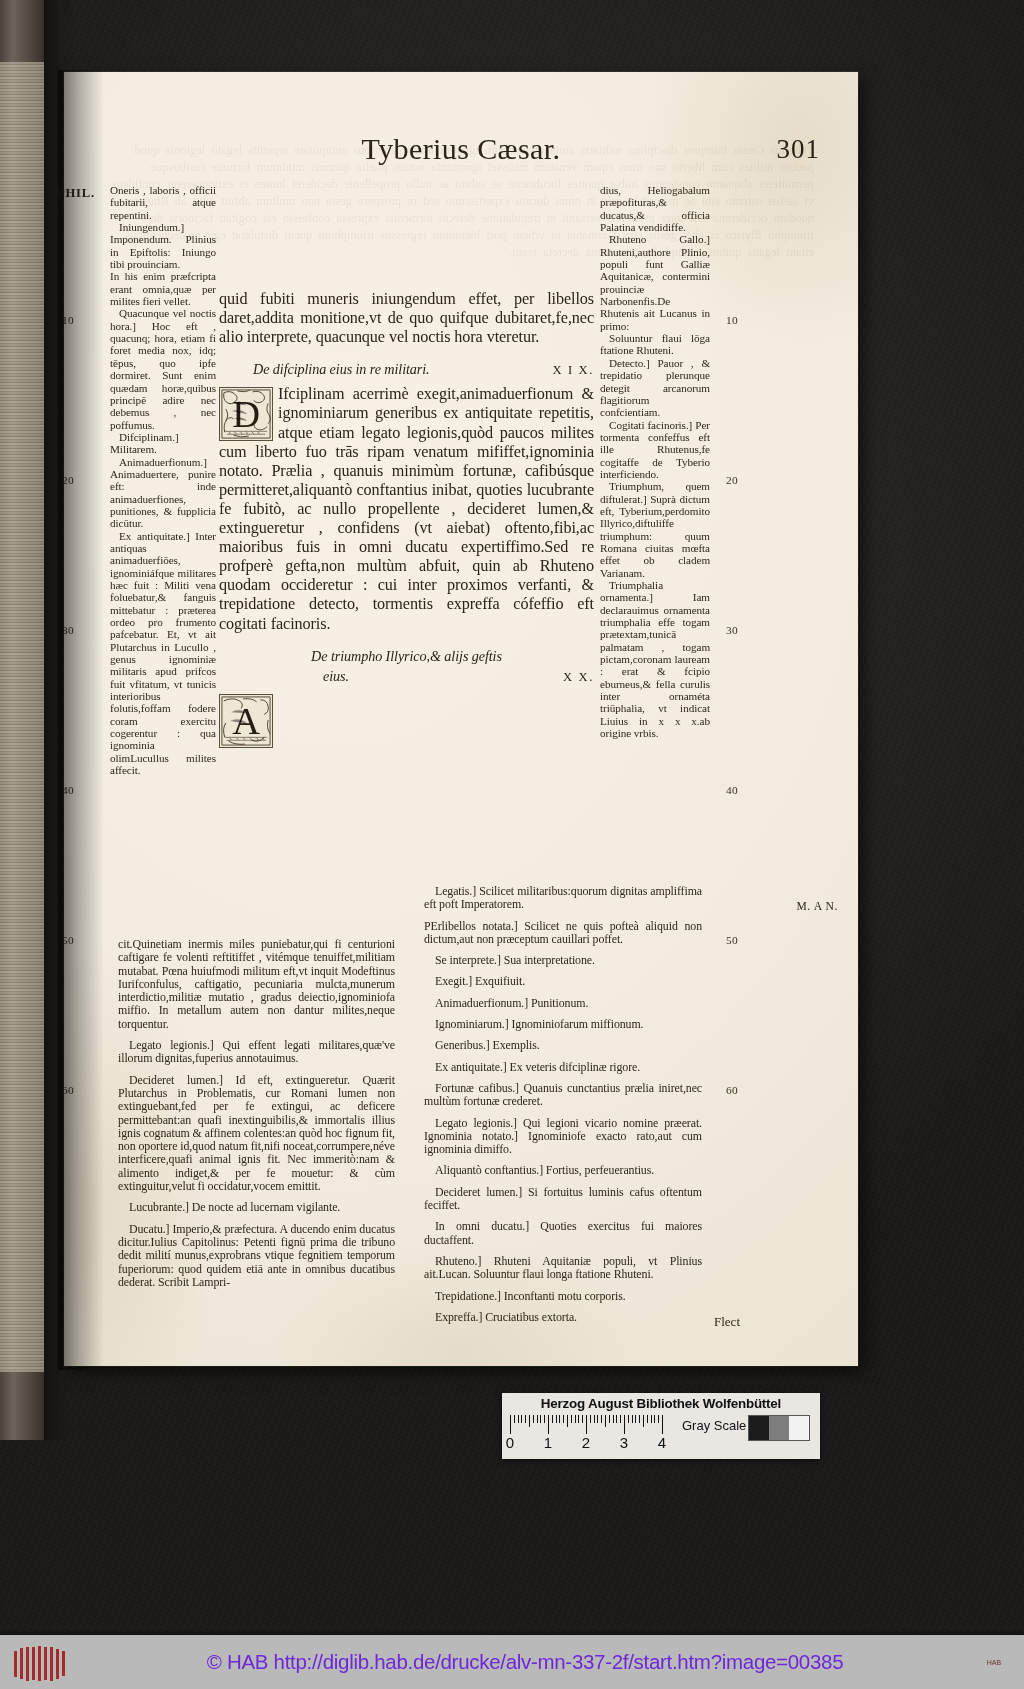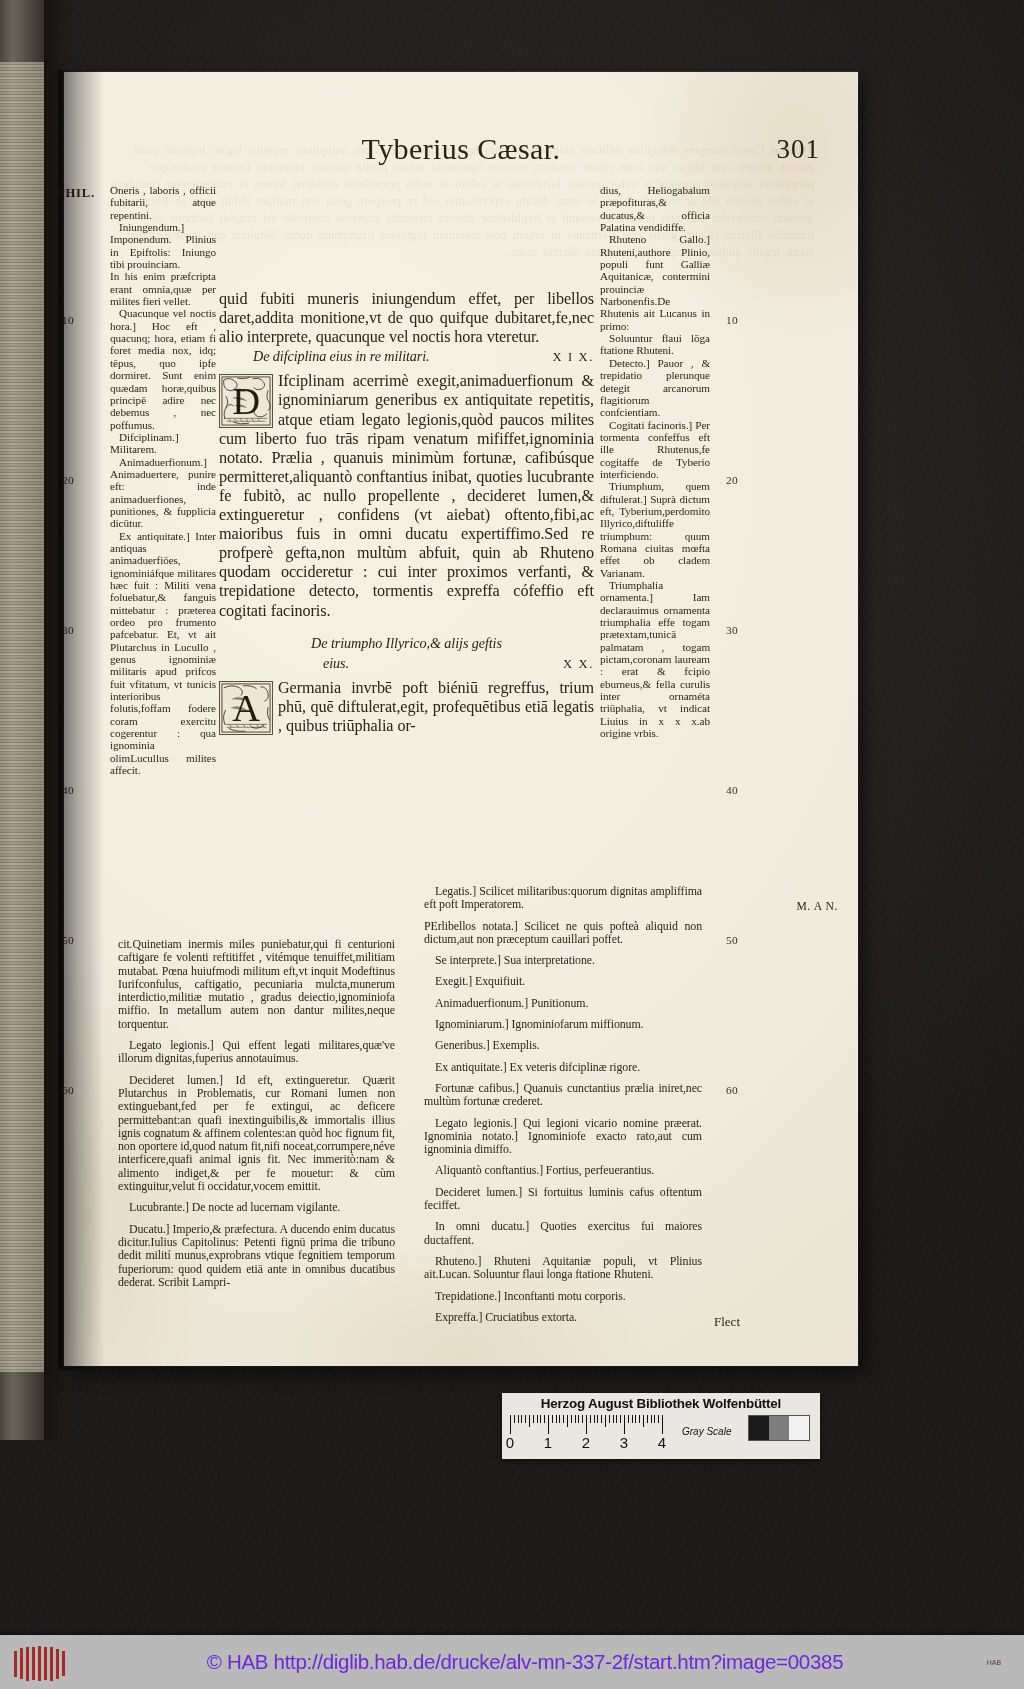--- a/index.html
+++ b/index.html
@@ -168,21 +168,21 @@
   .hab-digits {
     position: absolute; left: 0; top: 20px; width: 176px; height: 22px;
     font-family: "Liberation Sans", sans-serif; font-size: 15px; color: #111;
   }
   .hab-digits span { position: absolute; transform: translateX(-50%); }
   .hab-gs {
     flex: 1; position: relative;
     font-family: "Liberation Sans", sans-serif;
   }
   .hab-gs-label {
-    position: absolute; left: 4px; top: 12px; font-size: 10px; color: #111; font-style: italic;
+    position: absolute; left: 4px; top: 4px; font-size: 13px; color: #111;
   }
   .hab-swatches {
     position: absolute; left: 70px; top: 1px; width: 62px; height: 26px;
     display: flex; border: 1px solid #555;
   }
   .hab-swatches b { flex: 1; }
 
   
   .cbar {
     position: absolute; left: 0; bottom: 0; width: 1024px; height: 54px;
@@ -274,21 +274,21 @@
     <div class="lnum" style="left:662px; top:402px;">20</div>
     <div class="lnum" style="left:662px; top:552px;">30</div>
     <div class="lnum" style="left:662px; top:712px;">40</div>
     <div class="lnum" style="left:662px; top:862px;">50</div>
     <div class="lnum" style="left:662px; top:1012px;">60</div>
 
     <div class="blk body-main" style="left:155px; top:218px; width:375px;">
 
       <p>quid fubiti muneris iniungendum effet, per libellos daret,addita monitione,vt de quo quifque dubitaret,fe,nec alio interprete, quacunque vel noctis hora vteretur.</p>
 
-      <div class="sec-head" style="margin-bottom:5px;">
+      <div class="sec-head" style="margin-top:13px; margin-bottom:5px;">
         <span class="t">De difciplina eius in re militari.</span>
         <span class="n">X I X.</span>
       </div>
 
       <div>
         <span class="dropcap">
           <svg viewBox="0 0 54 54" preserveAspectRatio="none" aria-hidden="true">
             <rect x="0" y="0" width="54" height="54" fill="#efe7d5"></rect>
 
             <g stroke="#3b3222" stroke-width="1" fill="none" opacity=".9">
@@ -359,21 +359,20 @@
                 <path d="M38 44 l2 3"></path>
                 <path d="M44 44 l2 3"></path>
             </g>
             <text x="27" y="41" text-anchor="middle" font-family="Liberation Serif, serif" font-size="40" fill="#231d12">A</text>
             <g stroke="#4a4030" stroke-width=".6" opacity=".45">
               <path d="M12 18 q8 -5 16 1"></path>
                 <path d="M11 27 q9 -4 18 3"></path>
             </g>
           </svg>
         </span>
-        <span>Germania invrbē poft biéniū regreffus, trium phū, quē diftulerat,egit, profequētibus etiā legatis , quibus triūphalia or-</span>
       </div>
     </div>
 
     <div class="blk notes" style="left:46px; top:858px; width:293px;">
       <p>cit.Quinetiam inermis miles puniebatur,qui fi centurioni caftigare fe volenti reftitiffet , vitémque tenuiffet,militiam mutabat. Pœna huiufmodi militum eft,vt inquit Modeftinus Iurifconfulus, caftigatio, pecuniaria mulcta,munerum interdictio,militiæ mutatio , gradus deiectio,ignominiofa miffio.  In metallum autem non dantur milites,neque torquentur.</p>
       <p class="ind">Legato legionis.] Qui effent legati militares,quæ've illorum dignitas,fuperius annotauimus.</p>
       <p class="ind">Decideret lumen.]  Id eft, extingueretur. Quærit Plutarchus in Problematis, cur Romani lumen non extinguebant,fed per fe extingui, ac deficere permittebant:an quafi inextinguibilis,&amp; immortalis illius ignis cognatum &amp; affinem colentes:an quòd hoc fignum fit, non oportere id,quod natum fit,nifi noceat,corrumpere,néve interficere,quafi animal ignis fit. Nec immeritò:nam &amp; alimento indiget,&amp; per fe mouetur: &amp; cùm extinguitur,velut fi occidatur,vocem emittit.</p>
       <p class="ind">Lucubrante.]  De nocte ad lucernam vigilante.</p>
       <p class="ind">Ducatu.]  Imperio,&amp; præfectura. A ducendo enim ducatus dicitur.Iulius Capitolinus: Petenti fignū prima die tribuno dedit milití munus,exprobrans vtique fegnitiem temporum fuperiorum: quod quidem etiā ante in omnibus ducatibus dederat. Scribit Lampri-</p>
     </div>

